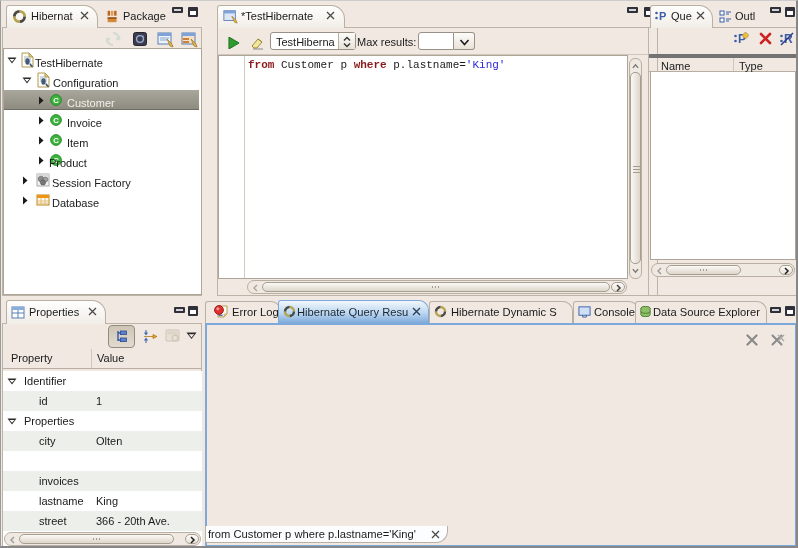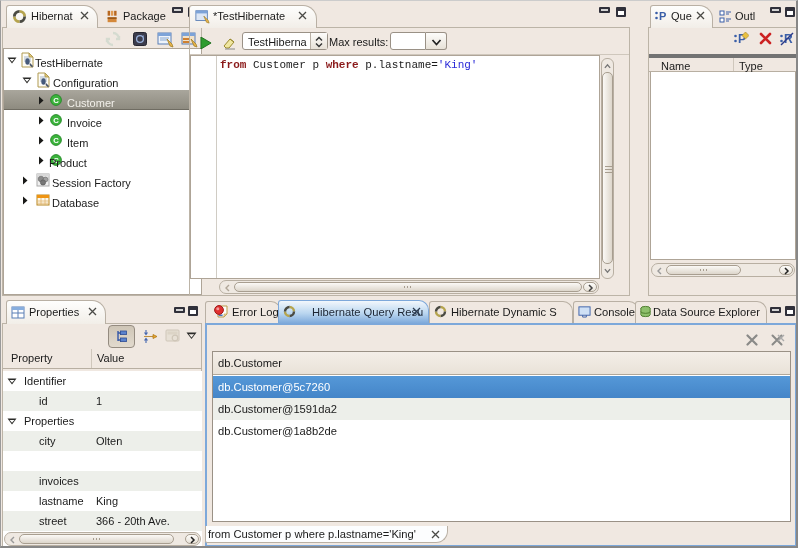--- a/index.html
+++ b/index.html
@@ -166,21 +166,21 @@
         </svg>
     <svg class="icon" style="left:32px; top:3px;" width="14" height="14" viewBox="0 0 14 14">
       <rect x="1" y="2" width="12" height="10" fill="#fdf8e8" stroke="#b8861e"></rect>
       <rect x="1" y="2" width="12" height="3" fill="#ef9412"></rect>
       <path d="M1 8 H13 M1 10.2 H13 M5 5 V12 M9 5 V12" stroke="#e0b470" stroke-width=".8"></path>
     </svg>
     <span style="position:absolute; left:48px; top:3px;">Database</span>
   </div>
 </div>
 
-<div class="abs" style="left:188px; top:1px; width:441px; height:295px;">
+<div class="abs" style="left:216px; top:1px; width:441px; height:295px;">
   <div class="abs" style="left:0px; top:25px; width:441px; height:269px; border:1px solid #BCB4A7;"></div>
   <div class="tab-active" style="left:0px; top:3px; width:128px; height:23px;"></div>
   <svg class="icon" style="left:6px; top:7px;" width="15" height="15" viewBox="0 0 17 17">
     <rect x="1" y="2" width="13" height="11" fill="#dce6f5" stroke="#5a7fb5"></rect>
     <rect x="1" y="2" width="13" height="3" fill="#7da3d8"></rect>
     <path d="M10 8 L15 13 L16 16 L13 15 Z" fill="#e8b44a" stroke="#9a7820" stroke-width=".7"></path>
   </svg>
   <div class="tab-label" style="left:24px; top:8px;">*TestHibernate</div>
   <svg class="icon" style="left:108px; top:8px;" width="11" height="11" viewBox="0 0 11 11">
         <path d="M2 2 L9 9 M9 2 L2 9" stroke="#4a4a46" stroke-width="1.3"></path>
@@ -417,21 +417,21 @@
 
   <div class="abs" style="left:73px; top:2px; width:151px; height:23px; background:linear-gradient(180deg,#F2F7FC 0%,#BBD7F0 55%,#7FAADB 100%); border:1px solid #7DA8DA; border-bottom:none; border-radius:3px 10px 0 0;"></div>
   <svg class="icon" style="left:78px; top:7px;" width="13" height="13" viewBox="0 0 16 16">
     <g fill="none" stroke-width="3">
       <path d="M8 2.5 A5.5 5.5 0 0 1 13.5 8" stroke="#b5a44e"></path>
       <path d="M13.5 8 A5.5 5.5 0 0 1 8 13.5" stroke="#4a4a42"></path>
       <path d="M8 13.5 A5.5 5.5 0 0 1 2.5 8" stroke="#b5a44e"></path>
       <path d="M2.5 8 A5.5 5.5 0 0 1 8 2.5" stroke="#4a4a42"></path>
     </g>
   </svg>
-  <div class="tab-label" style="left:92px; top:8px; color:#1c2533;margin-left:15px;">Hibernate Query Resu</div>
+  <div class="tab-label" style="left:92px; top:8px; color:#1c2533;">Hibernate Query Resu</div>
   <svg class="icon" style="left:206px; top:8px;" width="11" height="11" viewBox="0 0 11 11">
         <path d="M2 2 L9 9 M9 2 L2 9" stroke="#2a3a50" stroke-width="1.3"></path>
       </svg>
 
   <div class="abs" style="left:224px; top:3px; width:144px; height:22px; background:#F0E8E1; border:1px solid #B9B0A4; border-bottom:none; border-radius:3px 10px 0 0;"></div>
   <svg class="icon" style="left:229px; top:7px;" width="13" height="13" viewBox="0 0 16 16">
     <g fill="none" stroke-width="3">
       <path d="M8 2.5 A5.5 5.5 0 0 1 13.5 8" stroke="#b5a44e"></path>
       <path d="M13.5 8 A5.5 5.5 0 0 1 8 13.5" stroke="#4a4a42"></path>
       <path d="M8 13.5 A5.5 5.5 0 0 1 2.5 8" stroke="#b5a44e"></path>
@@ -459,34 +459,20 @@
       <div class="btn-max" style="left:580px; top:8px;"></div>
 
   <svg class="icon" style="left:541px; top:36px;" width="12" height="12" viewBox="0 0 12 12">
         <path d="M1.5 1.5 L10.5 10.5 M10.5 1.5 L1.5 10.5" stroke="#8a8a88" stroke-width="2.2" stroke-linecap="round"></path>
       </svg>
   <svg class="icon" style="left:566px; top:36px;" width="14" height="12" viewBox="0 0 14 12">
     <path d="M1.5 1.5 L10.5 10.5 M10.5 1.5 L1.5 10.5" stroke="#8a8a88" stroke-width="2" stroke-linecap="round"></path>
     <path d="M7 1 L13 7 M13 1 L7 7" stroke="#aaa" stroke-width="1.4"></path>
   </svg>
 
-  <div class="abs" style="left:7px; top:53px; width:579px; height:171px; background:#fff; border:1px solid #9a9186;">
-    <div class="row" style="top:0; left:0; right:0; height:23px; line-height:23px; background:linear-gradient(#F4EEE8,#E9E2D8); border-bottom:1px solid #B0A79A;">
-          <span style="position:absolute; left:5px;">db.Customer</span>
-        </div>
-    <div class="row" style="top:24px; left:0; right:0; height:22px; line-height:22px; background:linear-gradient(#5598D8,#4485C8); color:#fff;">
-          <span style="position:absolute; left:5px;">db.Customer@5c7260</span>
-        </div>
-    <div class="row" style="top:46px; left:0; right:0; height:22px; line-height:22px; background:#EDEFEA;">
-          <span style="position:absolute; left:5px;">db.Customer@1591da2</span>
-        </div>
-    <div class="row" style="top:68px; left:0; right:0; height:22px; line-height:22px;">
-          <span style="position:absolute; left:5px;">db.Customer@1a8b2de</span>
-        </div>
-  </div>
 
   <div class="abs" style="left:0px; top:228px; width:243px; height:17px; background:#FCFDFE; border:1px solid #B9B0A4; border-top:none; border-radius:0 0 12px 2px;"></div>
   <div class="tab-label" style="left:3px; top:230px;">from Customer p where p.lastname='King'</div>
   <svg class="icon" style="left:225px; top:231px;" width="11" height="11" viewBox="0 0 11 11">
         <path d="M2 2 L9 9 M9 2 L2 9" stroke="#4a4a46" stroke-width="1.3"></path>
       </svg>
 </div>
 
 </div>
 

